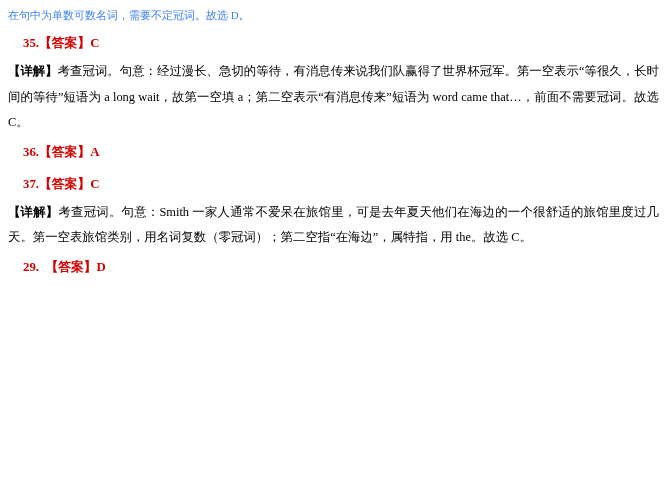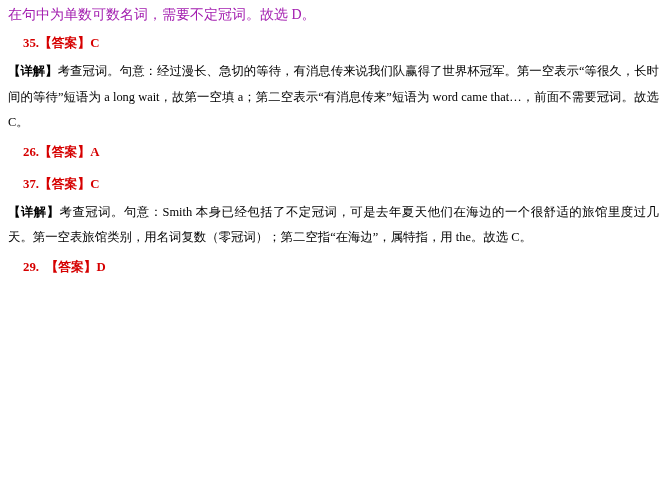--- a/index.html
+++ b/index.html
@@ -26,23 +26,23 @@
   }
   .para {
     font-size: 12.4px;
     line-height: 25.5px;
     color: #000000;
     text-align: justify;
     letter-spacing: 0px;
     margin: 0;
   }
   .lead-line {
-    font-size: 14px;
+    font-size: 11px;
     line-height: 24px;
-    color: #a21caf;
+    color: #3b82f6;
     margin: 0;
     padding-top: 3px;
   }
   .ans-line {
     font-size: 12.8px;
     line-height: 25px;
     color: #d60000;
     font-weight: bold;
     margin: 0;
     padding-top: 4px;
@@ -77,32 +77,32 @@
       <span class="ans-num">35.</span><span class="ans-bracket">【答案】</span><span class="ans-letter">C</span>
     </p>
     <div class="gap-sm"></div>
     <p class="para">
       <span class="detail-tag">【详解】</span><span>考查冠词。句意：经过漫长、急切的等待，有消息传来说我们队赢得了世界杯冠军。第一空表示“等很久，长时间的等待”短语为 a long wait，故第一空填 a；第二空表示“有消息传来”短语为 word came that…，前面不需要冠词。故选 C。</span>
     </p>
   </div>
 
   <div class="block">
     <p class="ans-line">
-      <span class="ans-num">26.</span><span class="ans-bracket">【答案】</span><span class="ans-letter">A</span>
+      <span class="ans-num">36.</span><span class="ans-bracket">【答案】</span><span class="ans-letter">A</span>
     </p>
     <div class="gap-sm"></div>
   </div>
 
   <div class="block">
     <p class="ans-line">
       <span class="ans-num">37.</span><span class="ans-bracket">【答案】</span><span class="ans-letter">C</span>
     </p>
     <div class="gap-sm"></div>
     <p class="para">
-      <span class="detail-tag">【详解】</span><span>考查冠词。句意：Smith 本身已经包括了不定冠词，可是去年夏天他们在海边的一个很舒适的旅馆里度过几天。第一空表旅馆类别，用名词复数（零冠词）；第二空指“在海边”，属特指，用 the。故选 C。</span>
+      <span class="detail-tag">【详解】</span><span>考查冠词。句意：Smith 一家人通常不爱呆在旅馆里，可是去年夏天他们在海边的一个很舒适的旅馆里度过几天。第一空表旅馆类别，用名词复数（零冠词）；第二空指“在海边”，属特指，用 the。故选 C。</span>
     </p>
   </div>
 
   <div class="block">
     <p class="ans-line">
       <span class="ans-num">29.</span>&nbsp;&nbsp;<span class="ans-bracket">【答案】</span><span class="ans-letter">D</span>
     </p>
     <div class="gap-sm"></div>
   </div>
 

